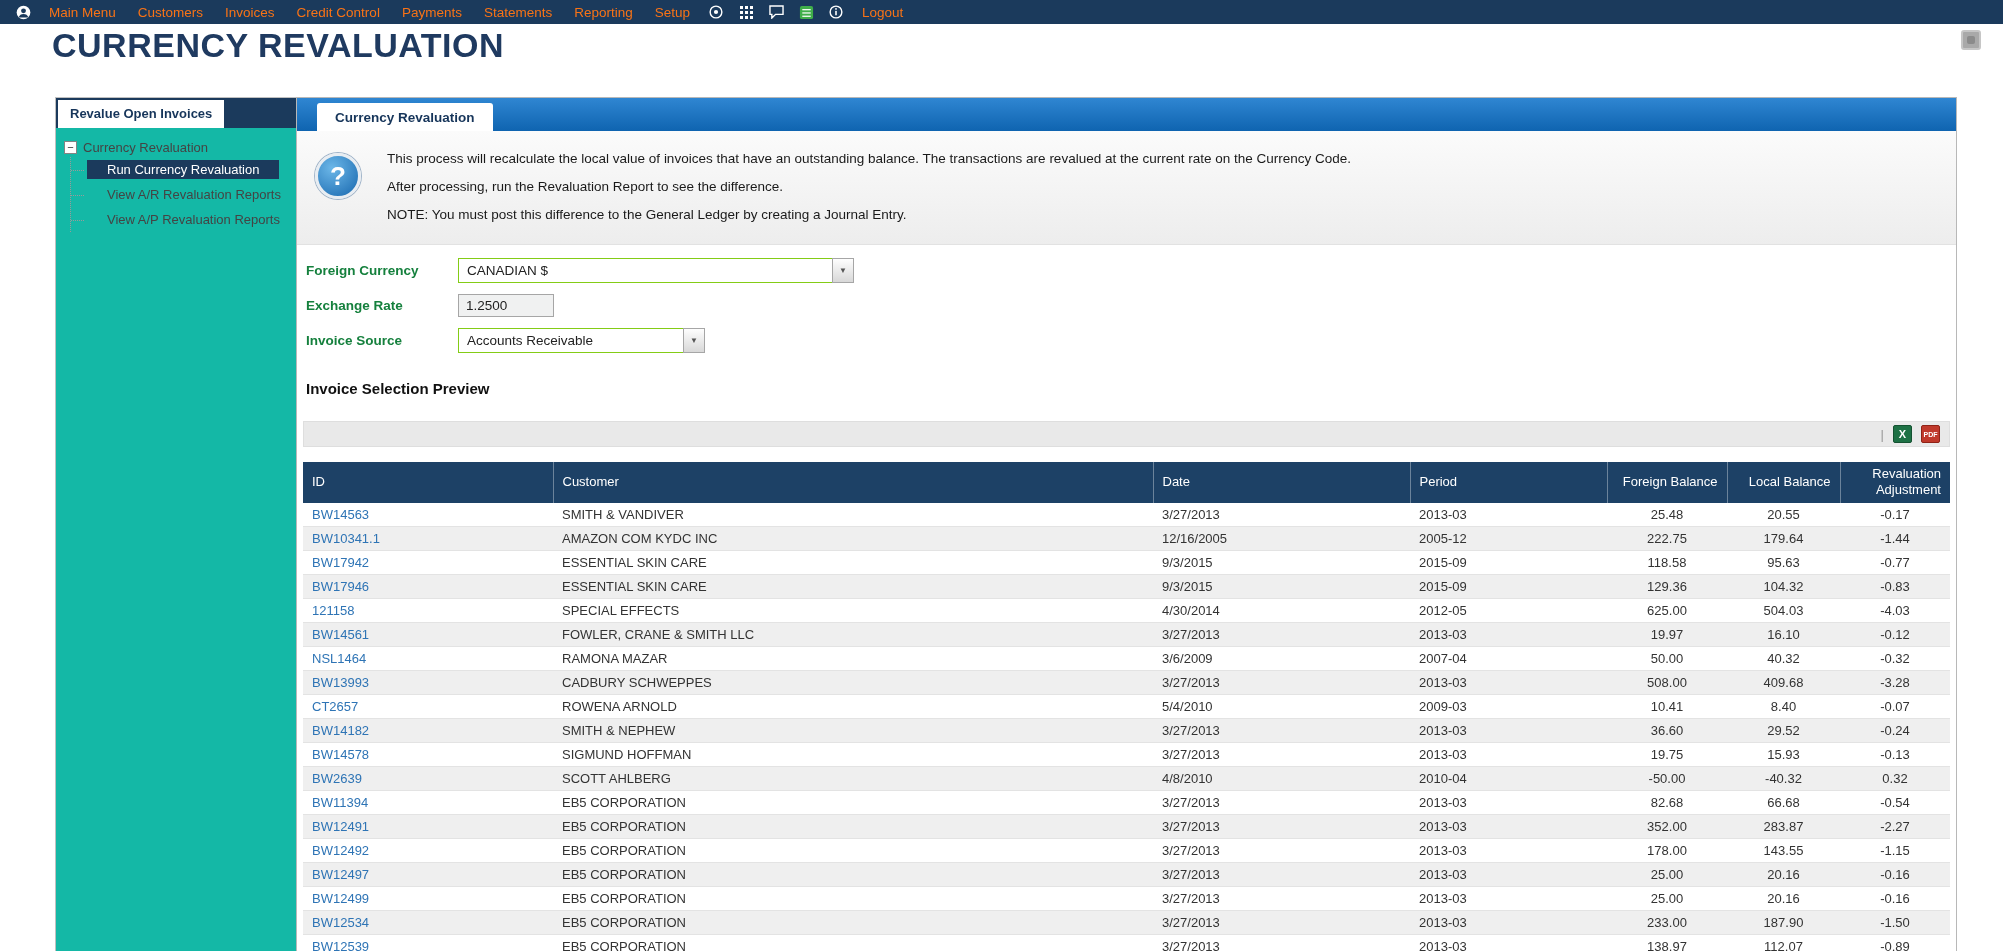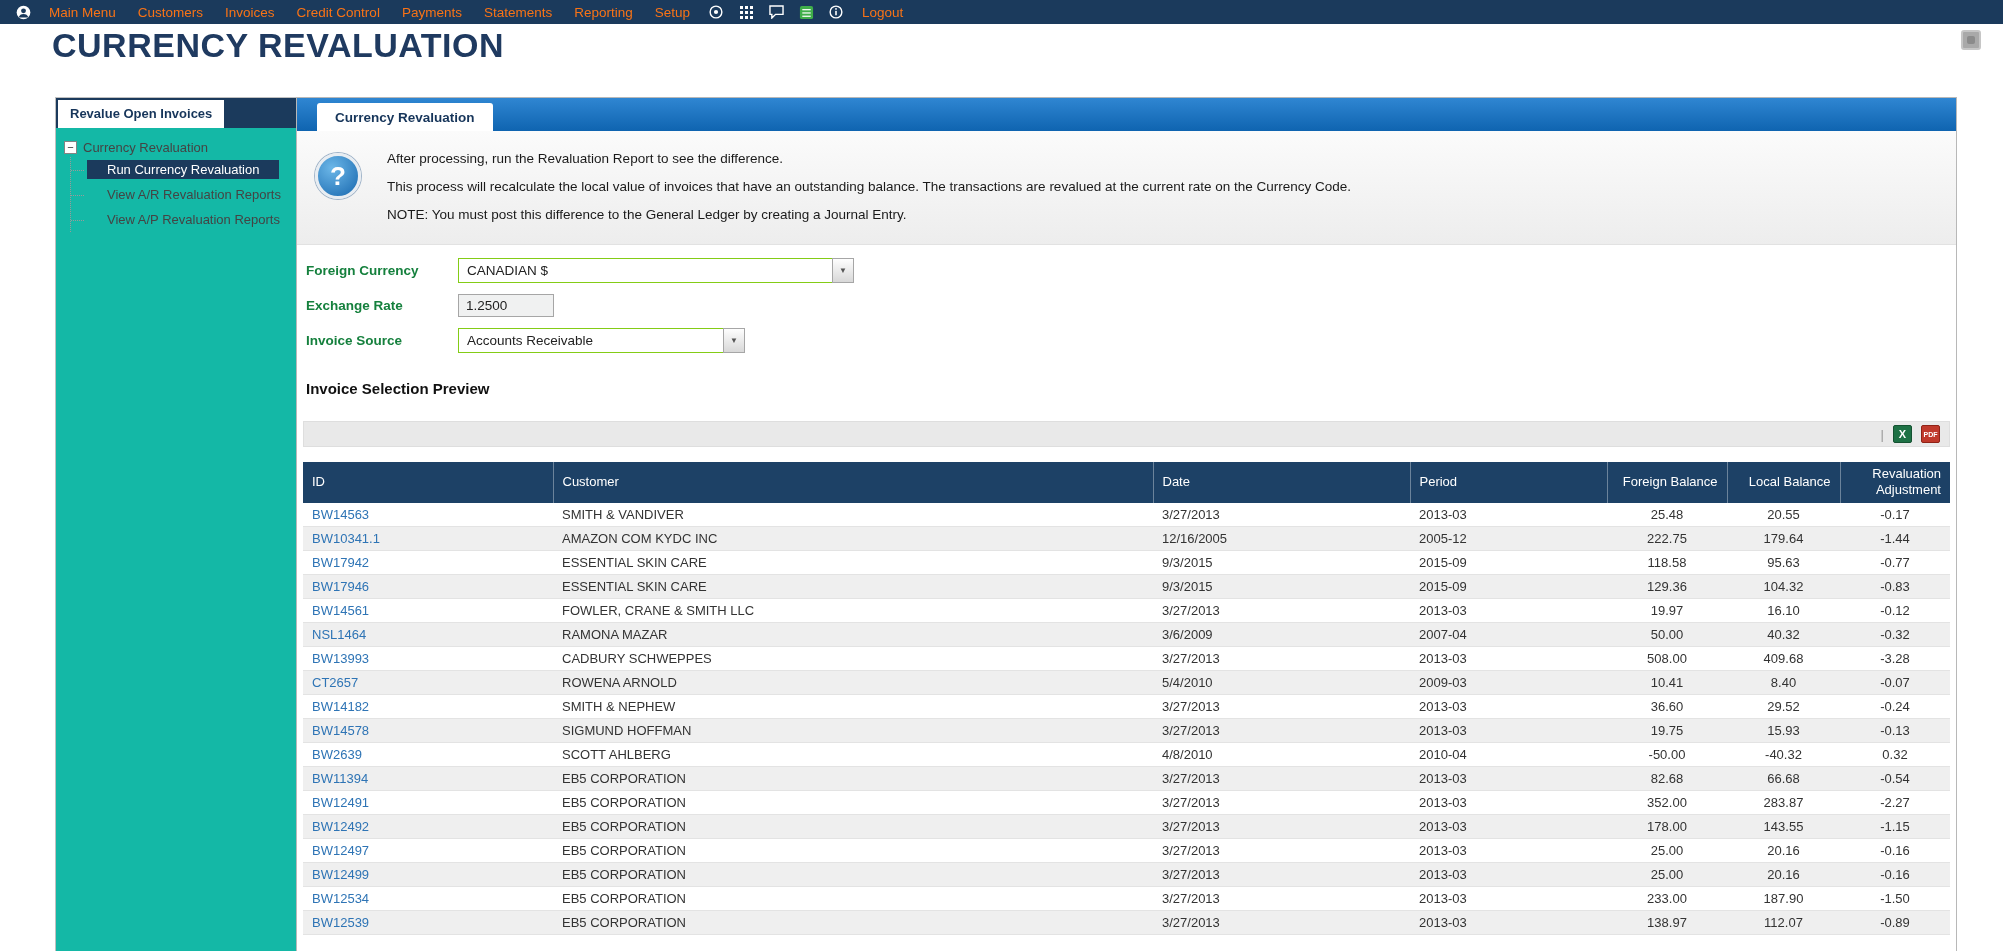--- a/index.html
+++ b/index.html
@@ -85,21 +85,21 @@
   .help-text p { margin:0 0 13px; font-size:13.5px; color:#1a1a1a; }
 
   .form { padding:8px 0 0 9px; }
   .form-row { display:flex; align-items:center; height:35px; }
   .form-label { width:152px; font-weight:bold; font-size:13.5px; color:#15803d; }
   .select {
     position:relative; border:1px solid #84cc16; background:#fff; height:25px;
     display:flex; align-items:center; padding:0 28px 0 8px; font-size:13.5px; cursor:pointer;
   }
   .select.fc { width:396px; }
-  .select.is { width:287px; }
+  .select.is { width:247px; }
   .select-btn {
     position:absolute; right:-1px; top:-1px; bottom:-1px; width:22px;
     background:linear-gradient(#fefefe,#d8d8d8); border:1px solid #a6a6a6;
     display:flex; align-items:center; justify-content:center;
     font-size:8px; color:#555;
   }
   .text-input {
     border:1px solid #a6a6a6; background:#f0f1f1; height:23px; width:96px;
     padding:0 7px; font-size:13.5px; display:flex; align-items:center; cursor:text;
   }
@@ -227,22 +227,22 @@
 </aside>
 
 <main class="panel">
   <div class="panel-tabbar">
     <div class="panel-tab">Currency Revaluation</div>
   </div>
 
   <div class="help">
     <div class="help-icon">?</div>
     <div class="help-text">
+      <p>This process will recalculate the local value of invoices that have an outstanding balance. The transactions are revalued at the current rate on the Currency Code.</p>
       <p>After processing, run the Revaluation Report to see the difference.</p>
-      <p>This process will recalculate the local value of invoices that have an outstanding balance. The transactions are revalued at the current rate on the Currency Code.</p>
       <p>NOTE: You must post this difference to the General Ledger by creating a Journal Entry.</p>
     </div>
   </div>
 
   <div class="form">
     <div class="form-row">
       <span class="form-label">Foreign Currency</span>
       <div class="select fc">
         <span>CANADIAN $</span>
         <span class="select-btn">▼</span>
@@ -324,20 +324,29 @@
           <tr>
             <td><a class="id-link">BW17946</a></td>
             <td>ESSENTIAL SKIN CARE</td>
             <td>9/3/2015</td>
             <td>2015-09</td>
             <td class="num">129.36</td>
             <td class="num">104.32</td>
             <td class="num">-0.83</td>
           </tr>
           <tr>
+            <td><a class="id-link">121158</a></td>
+            <td>SPECIAL EFFECTS</td>
+            <td>4/30/2014</td>
+            <td>2012-05</td>
+            <td class="num">625.00</td>
+            <td class="num">504.03</td>
+            <td class="num">-4.03</td>
+          </tr>
+          <tr>
             <td><a class="id-link">BW14561</a></td>
             <td>FOWLER, CRANE &amp; SMITH LLC</td>
             <td>3/27/2013</td>
             <td>2013-03</td>
             <td class="num">19.97</td>
             <td class="num">16.10</td>
             <td class="num">-0.12</td>
           </tr>
           <tr>
             <td><a class="id-link">NSL1464</a></td>

